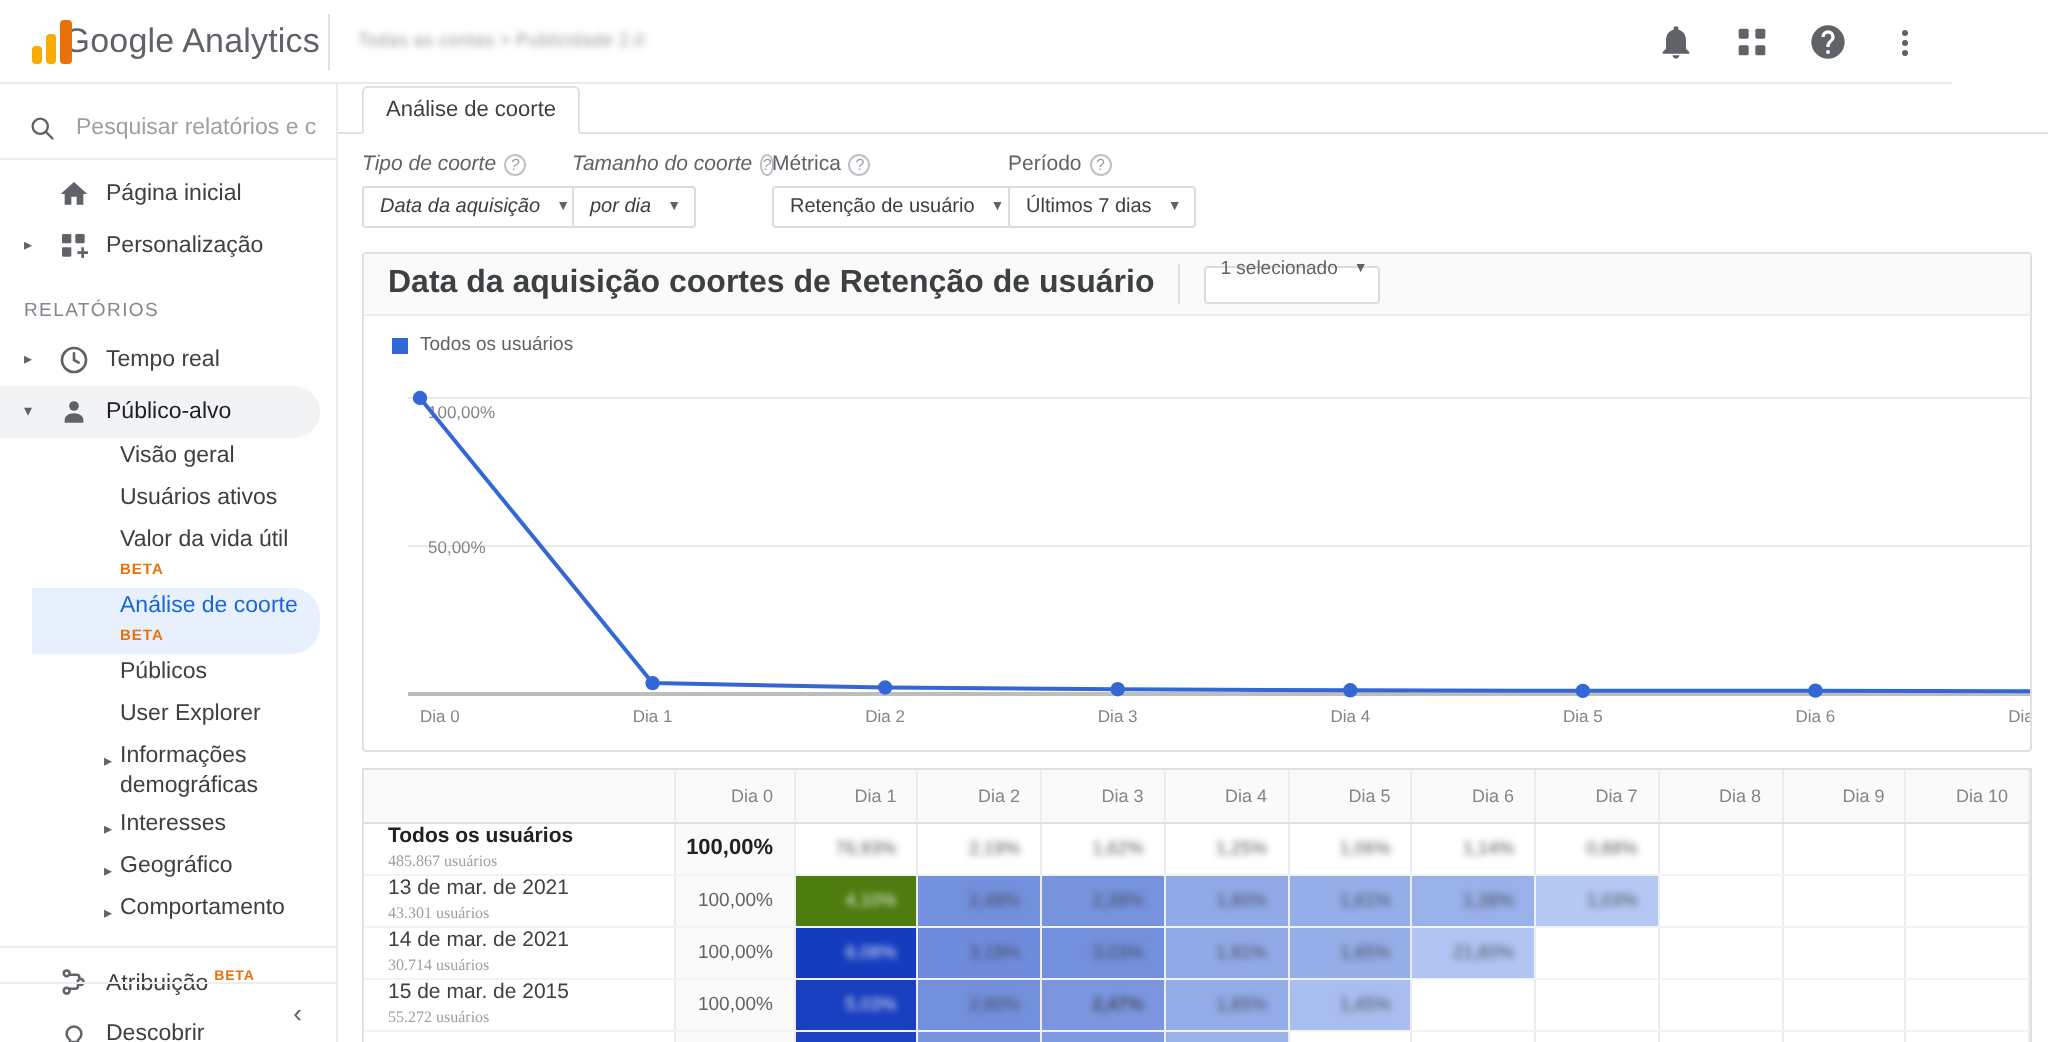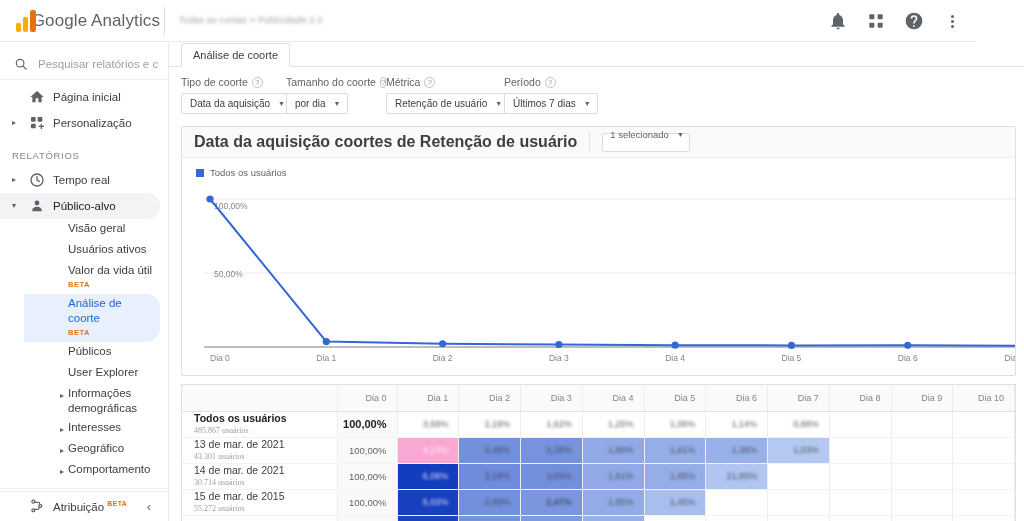--- a/index.html
+++ b/index.html
@@ -89,21 +89,21 @@
 
   .nav-section {
     font-size: 9.5px; color: #80868b; letter-spacing: .7px;
     padding: 14px 0 6px 12px; text-transform: uppercase;
   }
   .nav-item.active-group {
     background: #f1f3f4; border-radius: 0 14px 14px 0; margin-right: 8px;
   }
   .nav-item.active-group .lbl { color: #202124; }
 
-  .subnav { padding-left: 0; margin-left: 24px; }
+  .subnav { padding-left: 16px; }
   .sub-item {
     display: flex; align-items: flex-start; min-height: 21px;
     padding: 2px 6px 2px 44px; font-size: 11.5px; color: #3c4043;
     cursor: pointer; position: relative; line-height: 15px;
   }
   .sub-item .scaret {
     position: absolute; left: 36px; top: 4px; font-size: 8px; color: #5f6368;
   }
   .sub-item.selected {
     background: #e8f0fe; color: #1967d2; border-radius: 0 14px 14px 0; margin-right: 8px;
@@ -137,22 +137,22 @@
   .tab {
     font-size: 11px; color: #3c4043; padding: 5px 11px 5px 11px;
     border: 1px solid #e0e0e0; border-bottom: 1px solid #fff;
     background: #fff; border-radius: 3px 3px 0 0; margin-bottom: -1px; cursor: pointer;
   }
 
   .controls {
     display: flex; padding: 9px 0 10px 12px; gap: 0;
   }
   .ctrl { margin-right: 0; }
-  .ctrl.c1 { width: 105px; }
-  .ctrl.c2 { width: 100px; }
+  .ctrl.c1 { width: 105px; font-style: italic; }
+  .ctrl.c2 { width: 100px; font-style: italic; }
   .ctrl.c3 { width: 118px; }
   .ctrl-label {
     font-size: 10.5px; color: #5f6368; display: flex; align-items: center; gap: 4px;
     margin-bottom: 5px; white-space: nowrap;
   }
   .qmark {
     width: 11px; height: 11px; border-radius: 50%; border: 1px solid #bdc1c6;
     color: #9aa0a6; font-size: 8px; line-height: 9px; text-align: center;
     display: inline-block; cursor: pointer;
   }
@@ -493,38 +493,38 @@
             <th class="">Dia 10</th>
           </tr>
       </thead>
       <tbody id="tbody">
           <tr>
             <td class="name">
               <span class="nm-main">Todos os usuários</span>
               <span class="nm-sub">485.867 usuários</span>
             </td>
             <td class="totalcell">100,00%</td>
-            <td><span class="blurtxt">3,69%</span></td>
+            <td><span class="blurtxt">76,93%</span></td>
             <td><span class="blurtxt">2,19%</span></td>
             <td><span class="blurtxt">1,62%</span></td>
             <td><span class="blurtxt">1,25%</span></td>
             <td><span class="blurtxt">1,06%</span></td>
             <td><span class="blurtxt">1,14%</span></td>
             <td><span class="blurtxt">0,88%</span></td>
             <td></td>
             <td></td>
             <td></td>
           </tr>
           <tr>
             <td class="name">
               <span class="nm-main reg">13 de mar. de 2021</span>
               <span class="nm-sub">43.301 usuários</span>
             </td>
             <td class="pct">100,00%</td>
-            <td class="heat" style="background: #f9a8d4;"><span class="blurtxt onblue">4,10%</span></td>
+            <td class="heat" style="background: #4d7c0f;"><span class="blurtxt onblue">4,10%</span></td>
             <td class="heat" style="background: rgb(115, 144, 221);"><span class="blurtxt">2,48%</span></td>
             <td class="heat" style="background: rgb(119, 147, 222);"><span class="blurtxt">2,39%</span></td>
             <td class="heat" style="background: rgb(145, 170, 231);"><span class="blurtxt">1,80%</span></td>
             <td class="heat" style="background: rgb(149, 174, 232);"><span class="blurtxt">1,61%</span></td>
             <td class="heat" style="background: rgb(153, 177, 233);"><span class="blurtxt">1,38%</span></td>
             <td class="heat" style="background: rgb(180, 200, 242);"><span class="blurtxt">1,03%</span></td>
             <td class="heat"></td>
             <td class="heat"></td>
             <td class="heat"></td>
           </tr>

